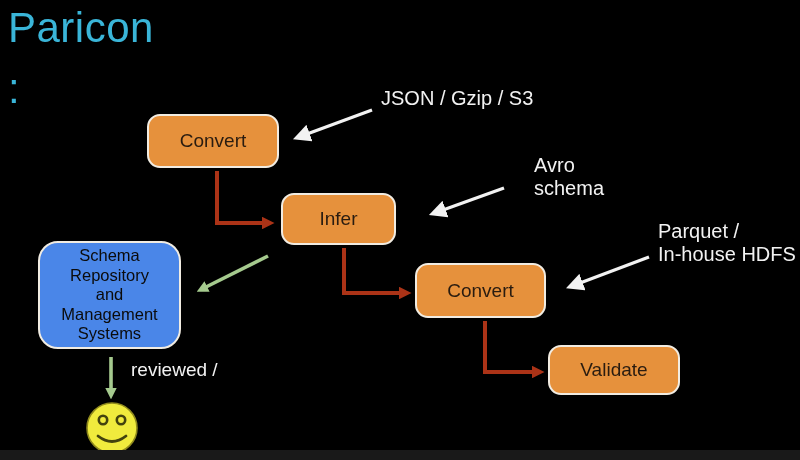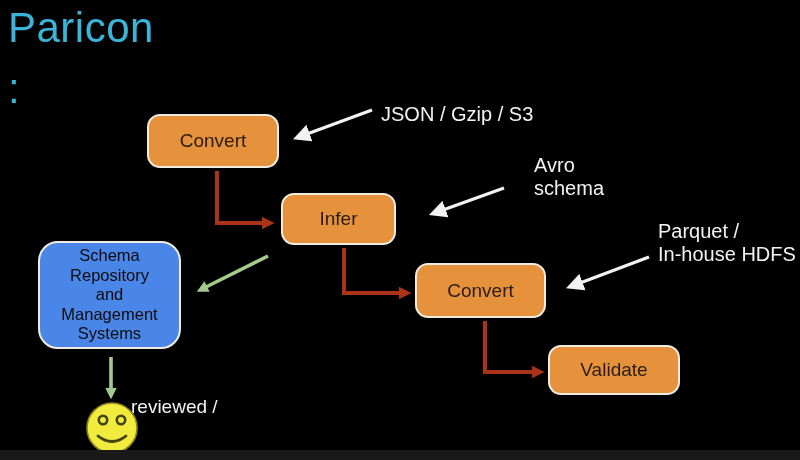--- a/index.html
+++ b/index.html
@@ -21,24 +21,24 @@
   .box.orange{background:#e6913c;}
   .box.blue{background:#4a86e8;color:#0b0b0b;}
   .box-transfer{left:147px;top:114px;width:132px;height:54px;}
   .box-infer{left:281px;top:193px;width:115px;height:52px;}
   .box-convert{left:415px;top:263px;width:131px;height:55px;}
   .box-validate{left:548px;top:345px;width:132px;height:50px;}
   .box-schema{left:38px;top:241px;width:143px;height:108px;border-radius:20px;}
   .box-schema .lines{display:flex;flex-direction:column;justify-content:center;
     font-size:16.5px;line-height:19.5px;}
   .note{position:absolute;color:#f2f2f2;font-size:20px;line-height:23px;white-space:nowrap;}
-  .note-json{left:381px;top:87px;margin-top:16px;}
+  .note-json{left:381px;top:87px;}
   .note-avro{left:486px;top:154px;margin-left:48px;}
   .note-parquet{left:658px;top:220px;}
-  .note-reviewed{left:131px;top:360px;font-size:19px;line-height:20px;margin-top:37px;}
+  .note-reviewed{left:131px;top:360px;font-size:19px;line-height:20px;}
   svg.overlay{position:absolute;left:0;top:0;pointer-events:none;}
   .bottom-strip{position:absolute;left:0;bottom:0;width:800px;height:10px;background:#191919;}
 </style>
 </head>
 <body>
 
 <div class="stage">
 
   <div class="title">
     <span class="accent">Paricon</span>

